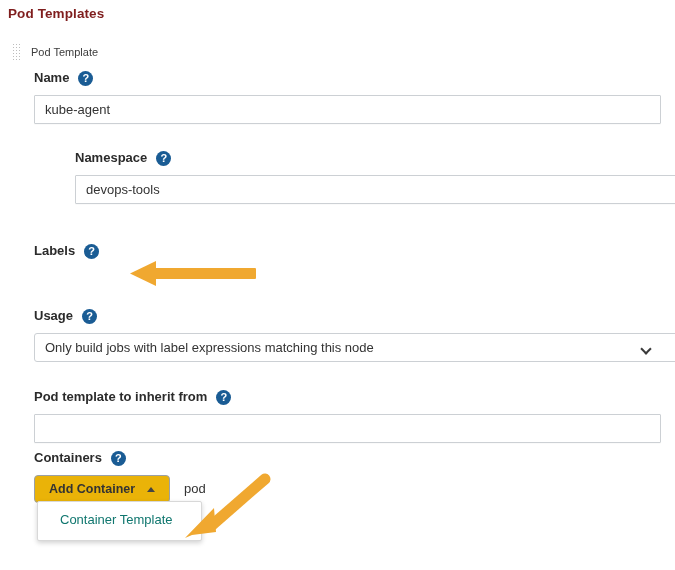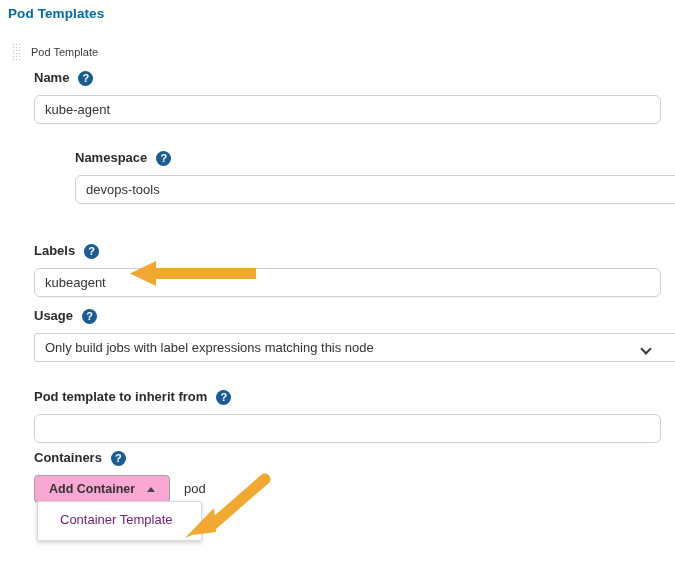--- a/index.html
+++ b/index.html
@@ -22,21 +22,21 @@
     height: 570px;
   }
 
   
   .section-title {
     position: absolute;
     left: 8px;
     top: 6px;
     font-size: 13.5px;
     font-weight: bold;
-    color: #0369a1;
+    color: #7f1d1d;
     letter-spacing: 0.1px;
   }
 
   
   .pt-row {
     position: absolute;
     left: 12px;
     top: 43px;
     display: flex;
     align-items: center;
@@ -90,21 +90,21 @@
   }
   .help-icon span { position: relative; top: -0.5px; }
 
   .text-input {
     box-sizing: border-box;
     width: 627px;
     height: 29px;
     margin-top: 9px;
     padding: 0 10px;
     border: 1px solid #ccd0d4;
-    border-radius: 6px;
+    border-radius: 1px;
     background: #ffffff;
     font-family: "Liberation Sans", sans-serif;
     font-size: 13px;
     color: #333333;
     outline: none;
     box-shadow: 0 1px 0 rgba(0,0,0,0.02);
   }
 
   .select-wrap {
     position: relative;
@@ -158,21 +158,21 @@
     left: 0;
     top: 0;
     box-sizing: border-box;
     height: 28px;
     padding: 4px 14px;
     display: inline-flex;
     align-items: center;
     gap: 12px;
     border: 1px solid #9aa0a6;
     border-radius: 4px;
-    background: #f9a8d4;
+    background: #eab308;
     font-family: "Liberation Sans", sans-serif;
     font-size: 12.5px;
     font-weight: bold;
     color: #333333;
     cursor: pointer;
     white-space: nowrap;
   }
   .caret-up {
     width: 0;
     height: 0;
@@ -199,21 +199,21 @@
     background: #ffffff;
     border: 1px solid #d8d8d8;
     border-radius: 2px;
     box-shadow: 0 2px 5px rgba(0,0,0,0.18);
     padding: 7px 0 9px 0;
     z-index: 5;
   }
   .dropdown-item {
     padding: 3px 14px 4px 22px;
     font-size: 13px;
-    color: #701a75;
+    color: #0f766e;
     white-space: nowrap;
     cursor: pointer;
   }
 
   
   .annot {
     position: absolute;
     pointer-events: none;
     z-index: 20;
   }
@@ -250,21 +250,20 @@
     <input class="text-input" type="text" value="devops-tools" style="">
   </div>
 
   <div class="field" style="top:243px;">
     <div class="field-label">
       <span>Labels</span>
       <span class="help-icon">
         <span>?</span>
       </span>
     </div>
-    <input class="text-input" type="text" value="kubeagent" style="">
   </div>
 
   <div class="field" style="top:308px;">
     <div class="field-label">
       <span>Usage</span>
       <span class="help-icon">
         <span>?</span>
       </span>
     </div>
     <div class="select-wrap">

